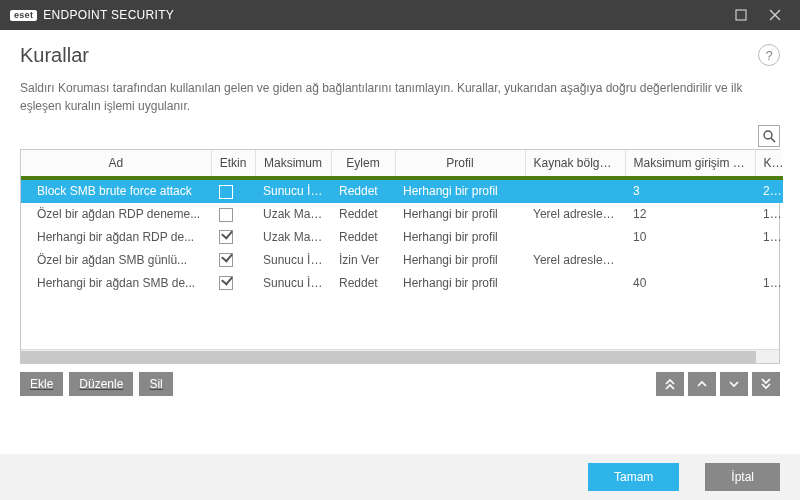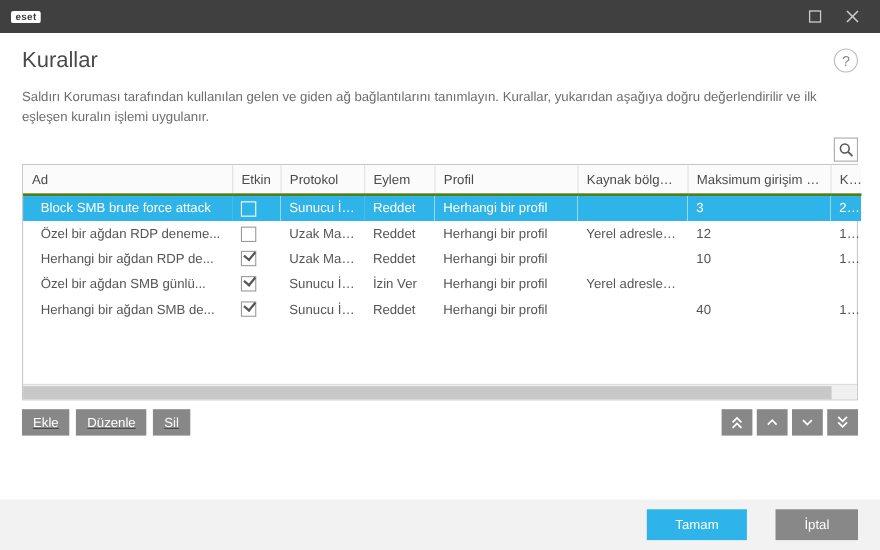--- a/index.html
+++ b/index.html
@@ -12,21 +12,21 @@
   .tc-btn svg { stroke: #ccc; }
   .dialog-head { padding: 14px 20px 8px 20px; display: flex; align-items: flex-start; }
   .dialog-head h1 { font-size: 20px; font-weight: 400; color: #4a4a4a; }
   .help-btn { margin-left: auto; width: 22px; height: 22px; border: 1px solid #bbb; border-radius: 50%; display: flex; align-items: center; justify-content: center; color: #888; font-size: 13px; cursor: pointer; background:#fff; }
   .desc { padding: 4px 20px 10px 20px; color: #6d6d6d; line-height: 1.5; font-size: 12px; }
   .content { padding: 0 20px; }
   .searchbar { display: flex; justify-content: flex-end; margin-bottom: 2px; }
   .search-btn { width: 22px; height: 22px; border: 1px solid #aaa; display: flex; align-items: center; justify-content: center; background: #fff; cursor: pointer; }
   .table-wrap { border: 1px solid #c9c9c9; border-top: 1px solid #c9c9c9; height: 215px; position: relative; background: #fff; }
   table { width: 100%; border-collapse: collapse; table-layout: fixed; }
-  th { text-align: left; font-weight: 400; font-size: 12px; color: #4a4a4a; padding: 6px 8px; border-right: 1px solid #e0e0e0; border-bottom: 2px solid #4d7c0f; white-space: nowrap; overflow: hidden; text-overflow: ellipsis; background: #fbfbfb; }
+  th { text-align: center; font-weight: 400; font-size: 12px; color: #4a4a4a; padding: 6px 8px; border-right: 1px solid #e0e0e0; border-bottom: 4px solid #4d7c0f; white-space: nowrap; overflow: hidden; text-overflow: ellipsis; background: #fbfbfb; }
   th:last-child { border-right: none; }
   tbody td { padding: 4px 8px; font-size: 12px; white-space: nowrap; overflow: hidden; text-overflow: ellipsis; color: #555; }
   tbody tr.selected td { background: #2fb4e9; color: #fff; }
   .chk { width:14px; height:14px; display:inline-block; border:1px solid #999; background:#fff; position:relative; vertical-align:middle; }
   .chk.checked::after { content:""; position:absolute; left:2px; top:-1px; width:8px; height:5px; border-left:2px solid #555; border-bottom:2px solid #555; transform:rotate(-50deg); }
   tr.selected .chk { border-color:#fff; background:transparent; }
   .hscroll { position:absolute; left:0; right:0; bottom:0; height:14px; background:#f0f0f0; border-top:1px solid #ddd; }
   .hscroll-thumb { position:absolute; left:0; top:1px; height:12px; width:97%; background:#c8c8c8; }
   .toolbar { display:flex; align-items:center; gap:6px; padding-top:8px;text-decoration:underline; }
   .btn-sm { background:#888; color:#fff; border:none; padding:5px 10px; font-size:12px; cursor:pointer; }
@@ -36,20 +36,21 @@
   .btn-primary { background:#2fb4e9; color:#fff; border:none; padding:7px 26px; font-size:12px; cursor:pointer; }
   .btn-default { background:#888; color:#fff; border:none; padding:7px 26px; font-size:12px; cursor:pointer; }
   .name-cell { padding-left:16px !important; }
 </style>
 </head>
 <body>
 
 <div class="titlebar">
   <div class="brand">
     <span class="brand-badge">eset</span>
+    <span>ENDPOINT SECURITY</span>
   </div>
   <div class="title-controls">
     <div class="tc-btn">
       <svg width="12" height="12">
           <rect x="1" y="1" width="10" height="10" fill="none" stroke="#ccc" stroke-width="1.2"></rect>
         </svg>
     </div>
     <div class="tc-btn">
       <svg width="12" height="12">
           <line x1="1" y1="1" x2="11" y2="11" stroke="#ccc" stroke-width="1.4"></line>
@@ -85,21 +86,21 @@
           <col style="width:64px">
           <col style="width:130px">
           <col style="width:100px">
           <col style="width:130px">
           <col style="width:28px">
       </colgroup>
       <thead>
         <tr>
           <th>Ad</th>
           <th>Etkin</th>
-          <th>Protokol</th>
+          <th>Maksimum</th>
           <th>Eylem</th>
           <th>Profil</th>
           <th>Kaynak bölgeler</th>
           <th>Maksimum girişim sayısı</th>
           <th>Ka...</th>
         </tr>
       </thead>
       <tbody id="tbody">
           <tr class="selected">
             <td class="name-cell">Block SMB brute force attack</td>

